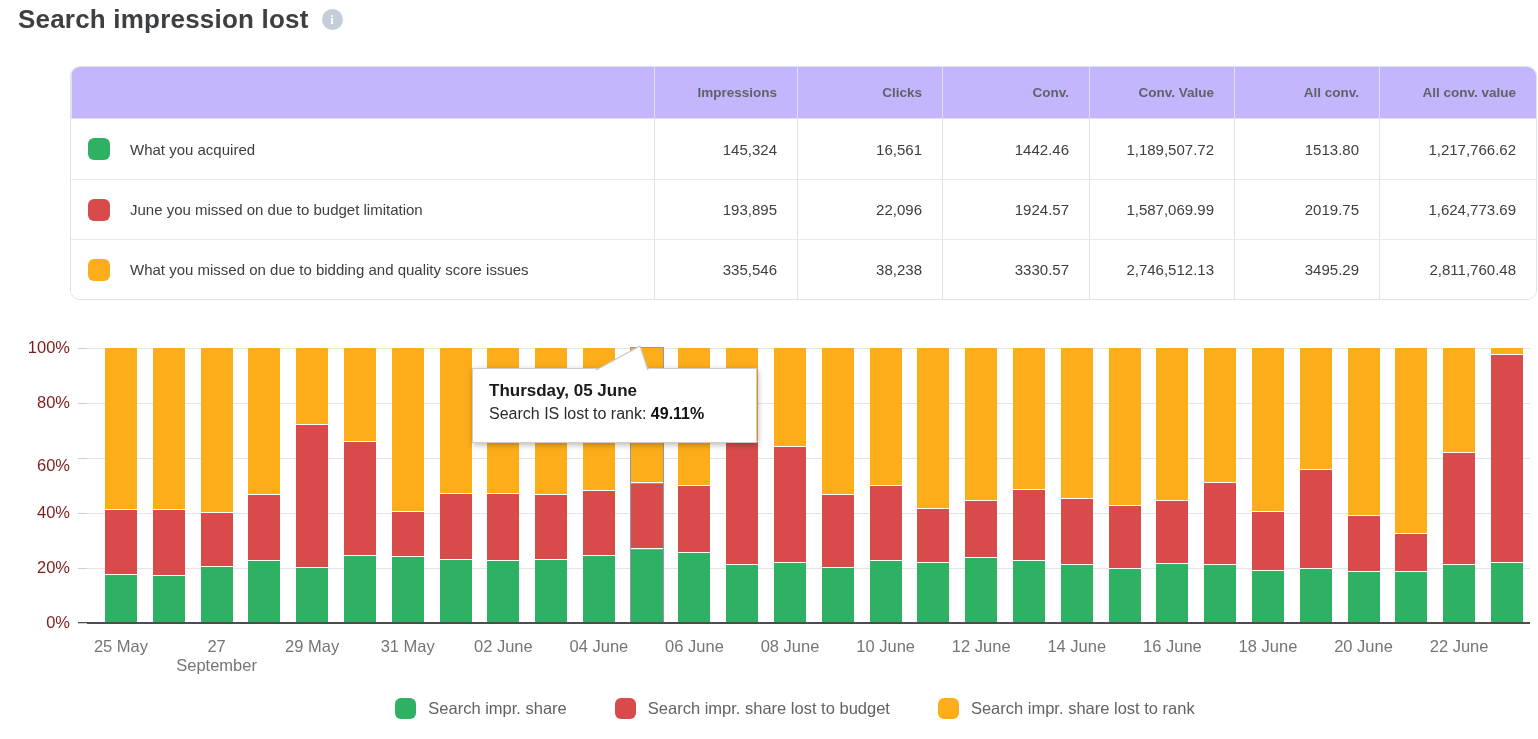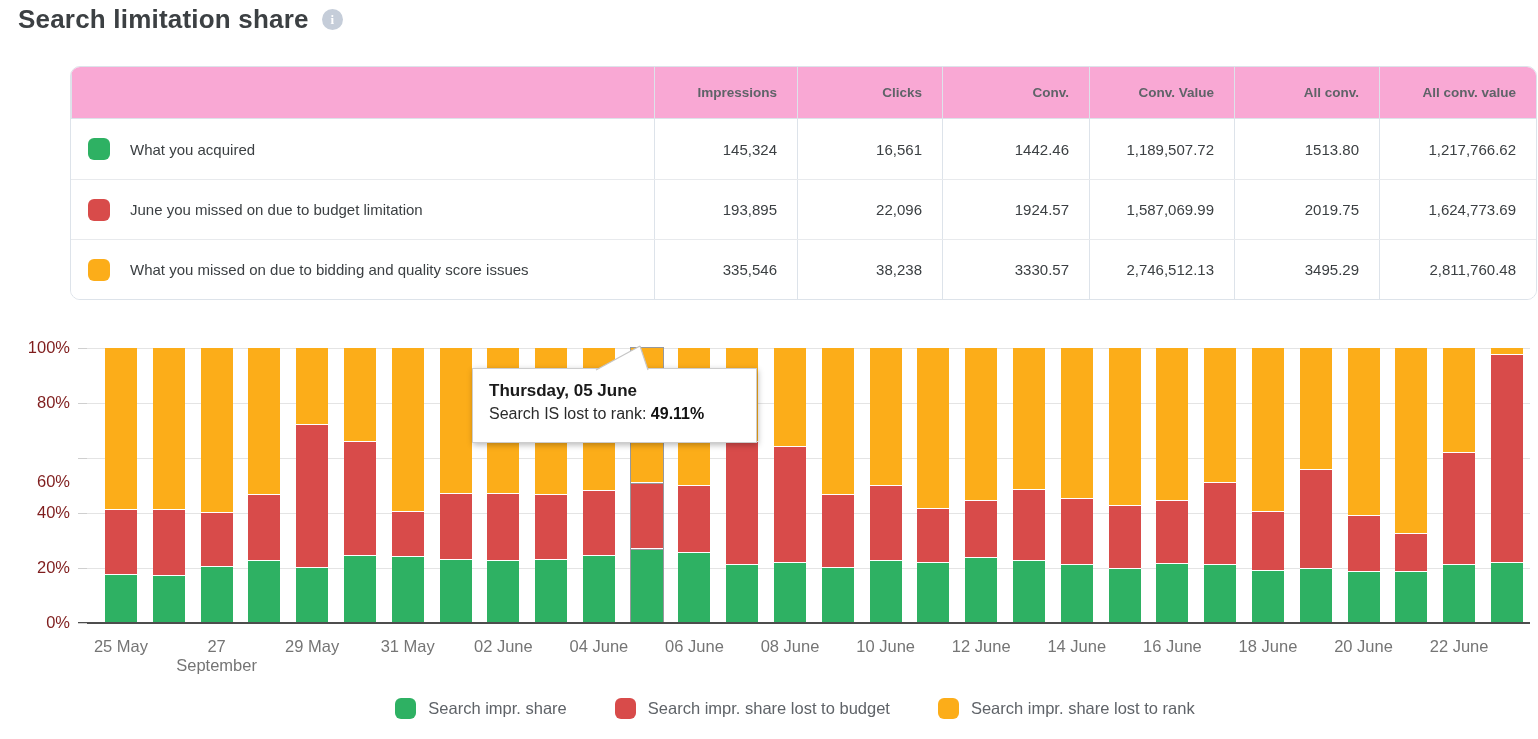--- a/index.html
+++ b/index.html
@@ -14,21 +14,21 @@
   .info-ic {
     width:21px; height:21px; border-radius:50%; background:#c5cdd9; color:#fff;
     display:flex; align-items:center; justify-content:center;
     font-size:13px; font-weight:700; font-family:"Liberation Serif", serif; cursor:pointer;
   }
   
   .tbl {
     position:absolute; left:70px; top:66px; width:1467px;
     border:1px solid #dde3ea; border-radius:10px; background:#fff; overflow:hidden;
   }
-  .tbl-header { display:flex; height:52px; background:#f9a8d4; border-bottom:1px solid #dde3ea; }
+  .tbl-header { display:flex; height:52px; background:#c4b5fd; border-bottom:1px solid #dde3ea; }
   .tbl-row { display:flex; height:60px; background:#fff; }
   .tbl-row + .tbl-row { border-top:1px solid #e8eaed; }
   .cell-label { flex:1; display:flex; align-items:center; padding-left:17px; gap:20px; min-width:0; }
   .cell-label span { font-size:15px; color:#3c4043; }
   .swatch { width:22px; height:22px; border-radius:6px; flex:0 0 auto; }
   .cell-num, .hcell {
     display:flex; align-items:center; justify-content:flex-end;
     padding-right:20px; border-left:1px solid #dde3ea;
   }
   .cell-num { font-size:15px; color:#3c4043; }
@@ -63,21 +63,21 @@
   .legend-item { display:flex; align-items:center; gap:12px; cursor:pointer; }
   .legend-item .swatch { width:21px; height:21px; border-radius:6px; }
   .legend-item span { font-size:16.5px; color:#5f6368; }
 </style>
 </head>
 <body>
 
 <div id="page">
 
   <div class="hdr">
-    <h1>Search limitation share</h1>
+    <h1>Search impression lost</h1>
     <div class="info-ic">i</div>
   </div>
 
   <div class="tbl">
     <div class="tbl-header">
       <div class="hcell hcell-label"></div>
     <div class="hcell" style="width: 143px;">Impressions</div>
         <div class="hcell" style="width: 145px;">Clicks</div>
         <div class="hcell" style="width: 147px; padding-left: 32px;">Conv.</div>
         <div class="hcell" style="width: 145px;">Conv. Value</div>
@@ -323,18 +323,18 @@
       </div>
     </div>
 
 <div class="y-tick" style="top: 623px;"></div>
     <div class="y-label" style="top: 613px;">0%</div>
     <div class="y-tick" style="top: 568px;"></div>
     <div class="y-label" style="top: 558px;">20%</div>
     <div class="y-tick" style="top: 513px;"></div>
     <div class="y-label" style="top: 503px;">40%</div>
     <div class="y-tick" style="top: 458px;"></div>
-    <div class="y-label" style="top: 472px;">60%</div>
+    <div class="y-label" style="top: 456px;">60%</div>
     <div class="y-tick" style="top: 403px;"></div>
     <div class="y-label" style="top: 393px;">80%</div>
     <div class="y-tick" style="top: 348px;"></div>
     <div class="y-label" style="top: 338px;">100%</div>
   </div>
 
 </body></html>

